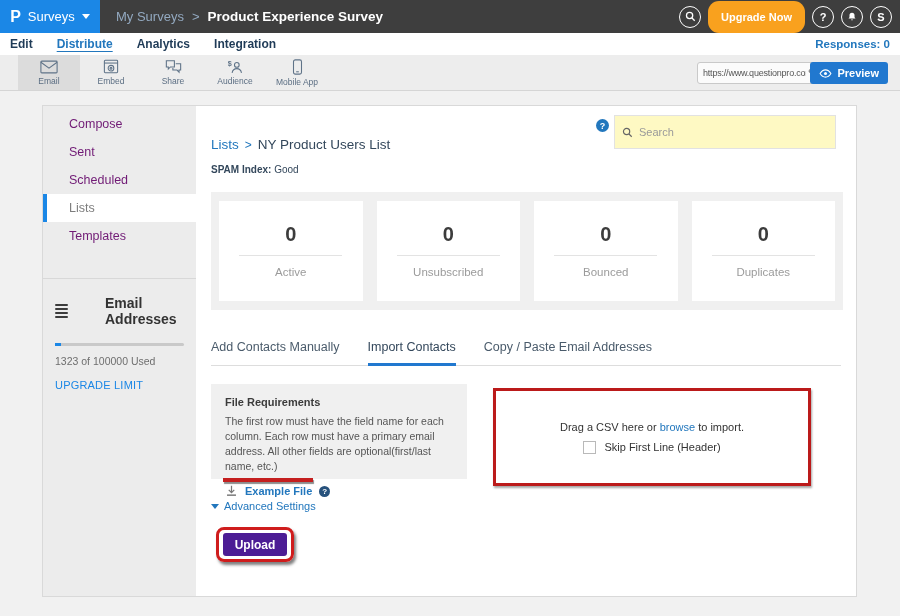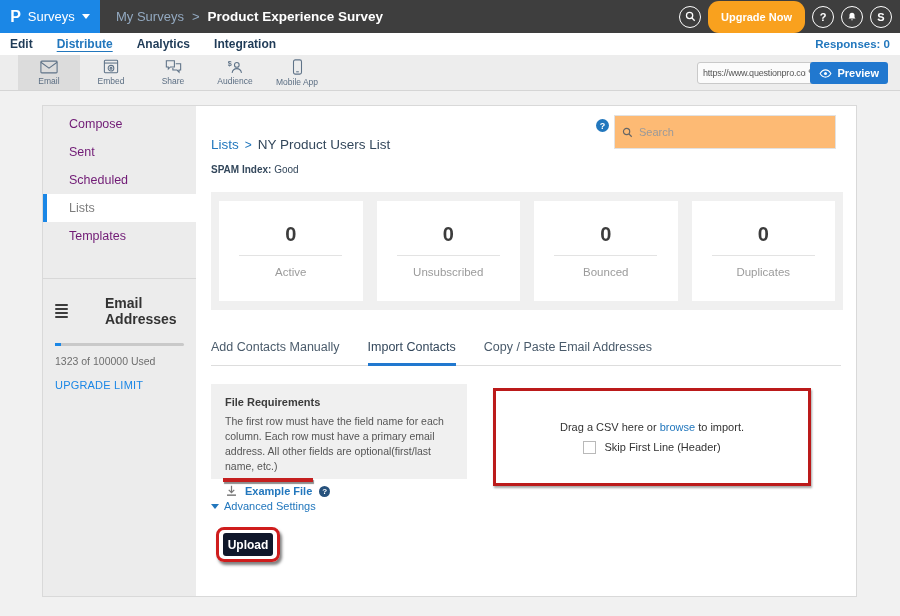--- a/index.html
+++ b/index.html
@@ -57,21 +57,21 @@
   .ep-title { font-size:14px; font-weight:bold; color:#333;margin-left:28px; }
   .ep-progress { margin-top:16px; height:3px; background:#c9c9c9; border-radius:2px; position:relative; }
   .ep-progress-fill { position:absolute; left:0; top:0; bottom:0; background:#1b87e6; }
   .ep-usage { margin-top:9px; font-size:10.5px; color:#6e6e6e; }
   .ep-upgrade { margin-top:12px; font-size:11px; color:#1b87e6; cursor:pointer; letter-spacing:.2px; }
 
   
   .mainp { position:absolute; left:154px; top:0; right:0; bottom:0; background:#fff; }
   .help-circle { position:absolute; width:13px; height:13px; border-radius:50%; background:#2277bd; color:#fff; font-size:9px; font-weight:bold; display:flex; align-items:center; justify-content:center; cursor:pointer; }
   .help-main { left:399px; top:13px; }
-  .searchbox { position:absolute; left:417px; top:9px; width:222px; height:21px; background:#fdba74; border:1px solid #e2e2e2; display:flex; align-items:center; padding:16px 7px; gap:6px; }
+  .searchbox { position:absolute; left:417px; top:9px; width:222px; height:21px; background:#fef9c3; border:1px solid #e2e2e2; display:flex; align-items:center; padding:16px 7px; gap:6px; }
   .searchbox input { border:none; background:transparent; outline:none; font-size:11px; color:#555; flex:1; font-family:"Liberation Sans",sans-serif; }
   .searchbox input::placeholder { color:#9a9a9a; }
   .m-crumb { position:absolute; left:14px; top:31px; font-size:13.5px; }
   .m-crumb .lnk { color:#2277bd; cursor:pointer; }
   .m-crumb .sep { color:#2277bd; margin:0 6px; font-size:12px; }
   .m-crumb .cur { color:#33475b; }
   .spamrow { position:absolute; left:14px; top:58px; font-size:10px; color:#33475b; }
   .spamrow .sl { font-weight:bold; }
 
   .stats { position:absolute; left:14px; top:86px; width:632px; height:118px; background:#f0f0f0; display:flex; gap:14px; padding:9px 8px; }
@@ -96,21 +96,21 @@
   .dz-line { font-size:11px; color:#333; }
   .dz-line .browse { color:#2277bd; cursor:pointer; }
   .dz-skip { display:flex; align-items:center; gap:8px; }
   .checkbox { width:13px; height:13px; border:1px solid #b9b9b9; background:#fff; cursor:pointer; }
   .dz-skip label { font-size:11px; color:#333; }
 
   .advanced { position:absolute; left:14px; top:394px; font-size:11px; color:#2277bd; cursor:pointer; display:flex; align-items:center; gap:5px; }
   .adv-caret { width:0; height:0; border-left:4px solid transparent; border-right:4px solid transparent; border-top:5px solid #2277bd; }
 
   .upload-anno { position:absolute; left:19px; top:421px; border:3px solid #cf1d1d; border-radius:8px; padding:3px 4px; box-shadow:2px 3px 3px rgba(0,0,0,.5); }
-  .upload-btn { width:50px; height:23px; background:#0f172a; border:none; border-radius:3px; color:#fff; font-size:12px; font-weight:bold; cursor:pointer; font-family:"Liberation Sans",sans-serif; }
+  .upload-btn { width:64px; height:23px; background:#4c1d95; border:none; border-radius:3px; color:#fff; font-size:12px; font-weight:bold; cursor:pointer; font-family:"Liberation Sans",sans-serif; }
 </style>
 </head>
 <body>
 
 <div class="topbar">
   <div class="logo-block">
     <span class="logo-letter">P</span>
     <span class="logo-product">Surveys</span>
     <span class="caret-down"></span>
   </div>

